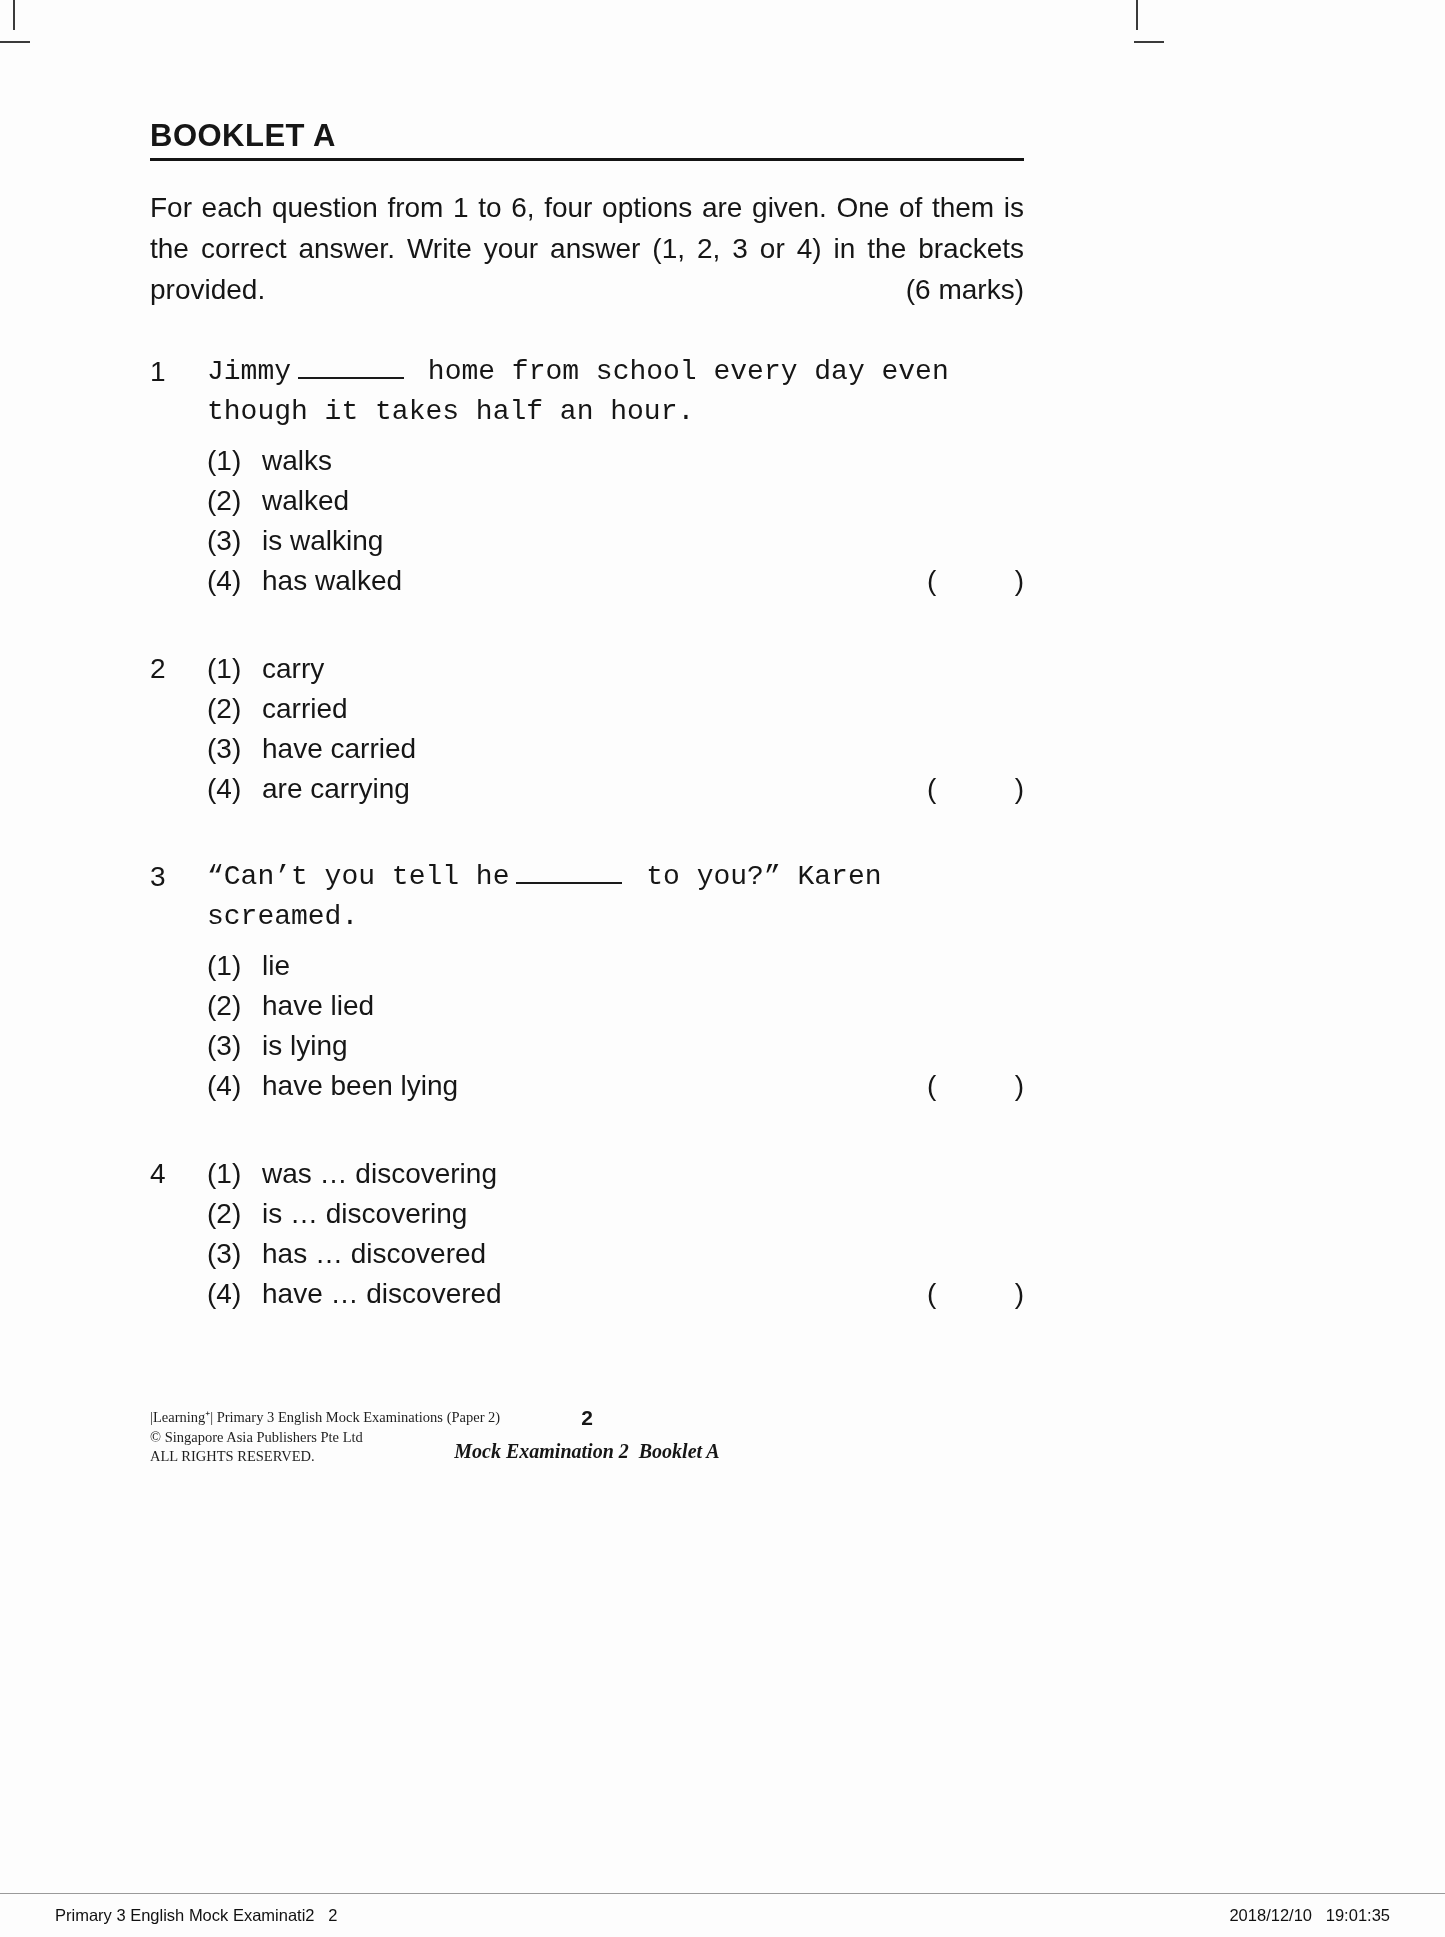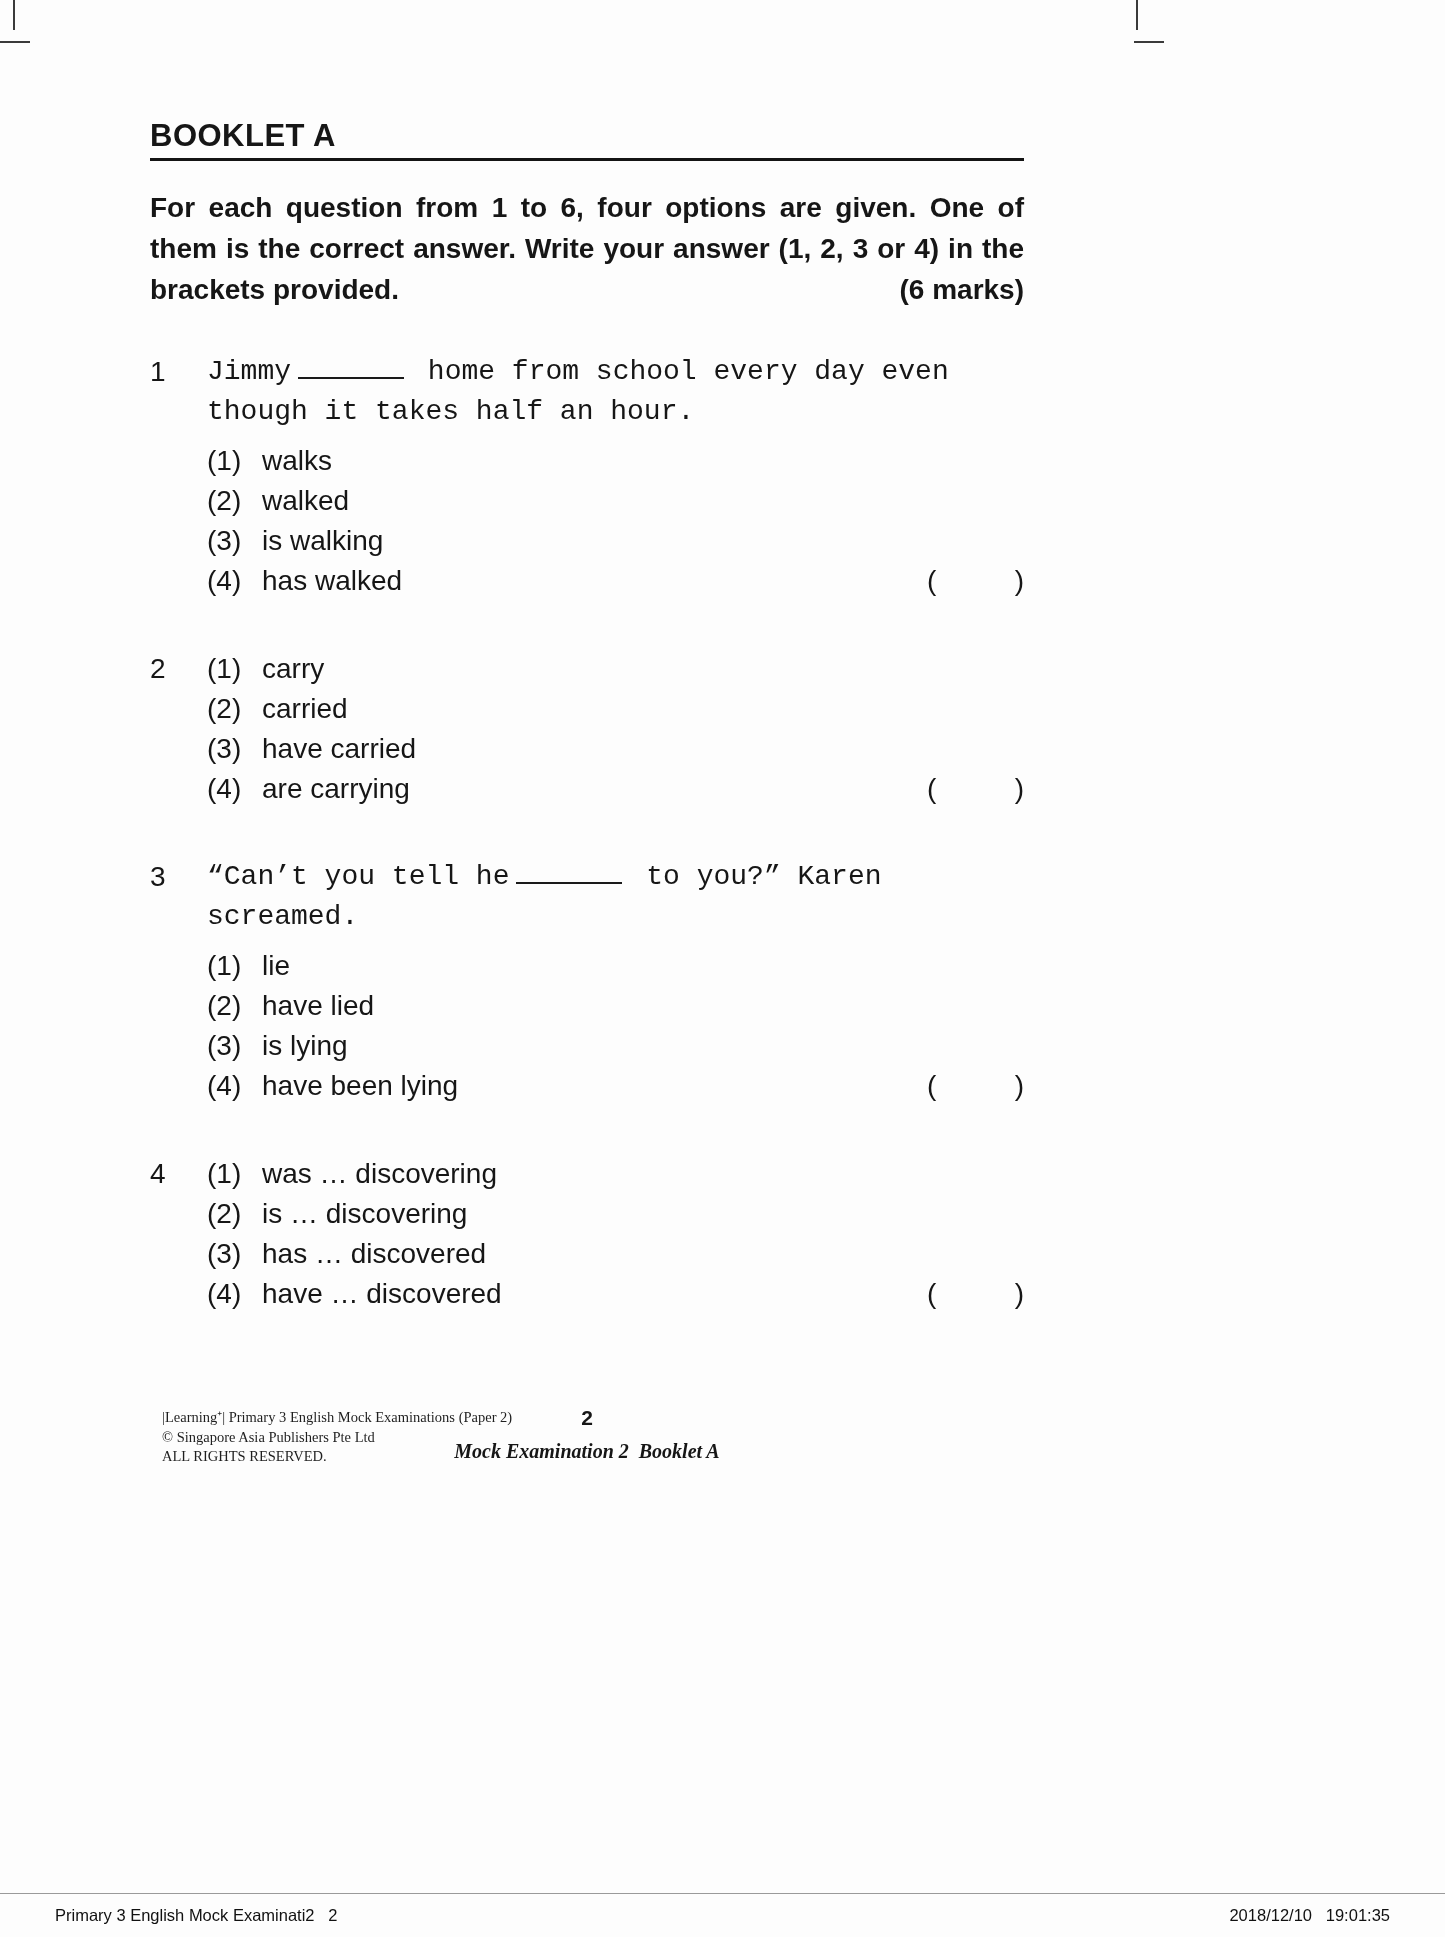--- a/index.html
+++ b/index.html
@@ -32,21 +32,21 @@
     font-size: 31px;
     font-weight: bold;
     letter-spacing: 0.5px;
     padding-bottom: 4px;
     border-bottom: 3px solid #141414;
   }
 
   .instructions {
     margin-top: 26px;
     font-size: 28px;
-    font-weight: bold;
+    font-weight: normal;
     line-height: 41px;
     text-align: justify;
   }
   .instructions .marks { float: right; }
 
   .question { position: relative; padding-left: 57px; margin-top: 48px; }
   .question.first { margin-top: 42px; }
   .q-num { position: absolute; left: 0; top: 0; font-size: 28px; line-height: 40px; }
   .q-prompt { font-size: 28px; line-height: 40px; font-family: Liberation Mono, monospace; }
   .blank {
@@ -65,21 +65,21 @@
   .bracket-pair {
     margin-left: auto;
     display: flex;
     width: 97px;
     justify-content: space-between;
     font-size: 28px;
   }
 
   .page-footer { margin-top: 92px; position: relative; height: 92px; }
   .imprint {
-    position: absolute; left: 12px; top: 2px;
+    position: absolute; left: 0; top: 2px;
     font-family: "Liberation Serif", serif;
     font-size: 14.5px;
     line-height: 19.5px;
     color: #1f1f1f;
   }
   .footer-center { position: absolute; left: 0; right: 0; top: 0; text-align: center; }
   .footer-page-num { font-size: 21px; font-weight: bold; }
   .footer-booklet-label {
     margin-top: 10px;
     font-size: 20px;

